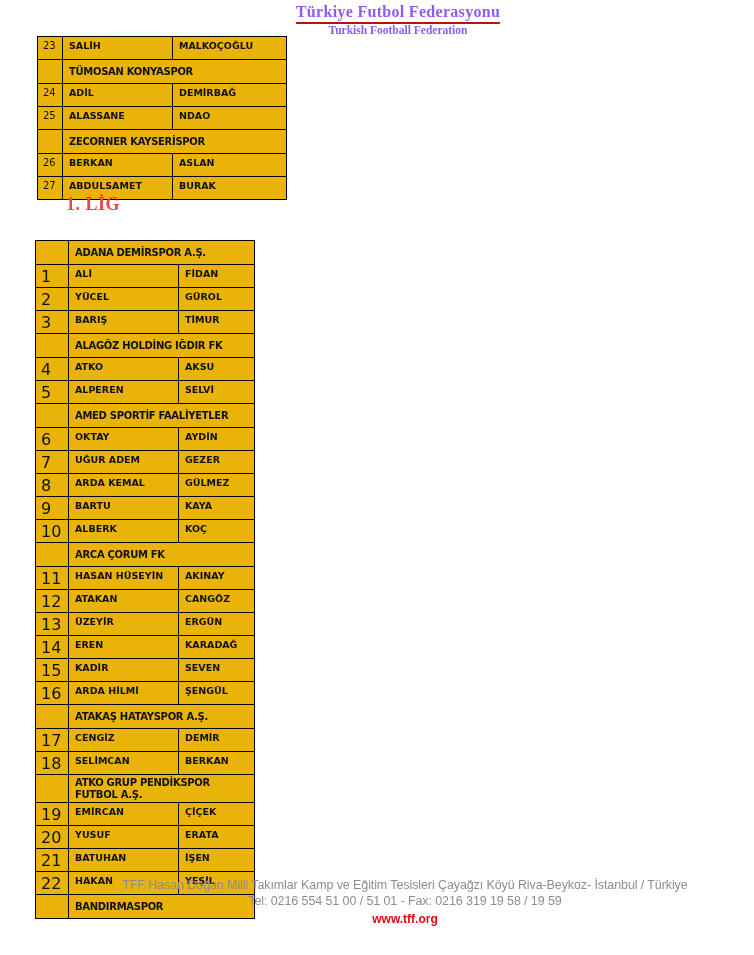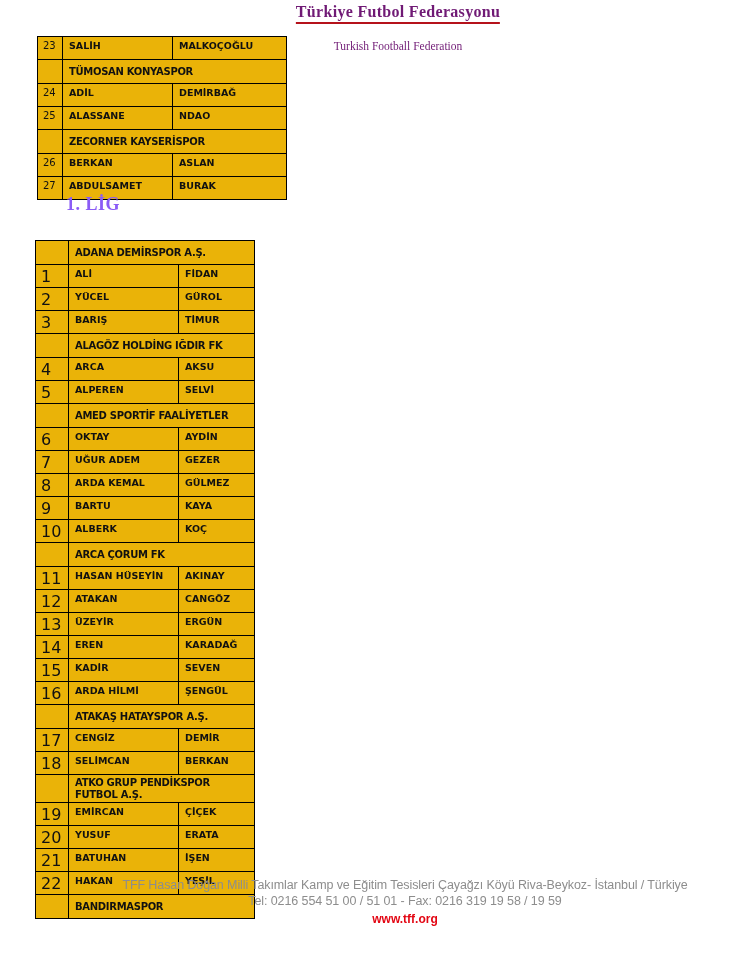--- a/index.html
+++ b/index.html
@@ -8,21 +8,21 @@
     overflow:hidden; font-family:"DejaVu Sans", sans-serif;
   }
 
   
   .logo {
     position:absolute; top:3px; left:398px; transform:translateX(-50%);
     text-align:center; font-family:"Liberation Serif", serif; color:#474041;
   }
   .logo-title { font-size:16px; font-weight:bold; letter-spacing:0.3px; white-space:nowrap; }
   .logo-rule  { height:2px; margin-top:1px; }
-  .logo-subtitle { font-size:11.5px; font-weight:normal; margin-top:16px; white-space:nowrap; }
+  .logo-subtitle { font-size:11.5px; font-weight:bold; margin-top:0; white-space:nowrap; }
 
   
   table { border-collapse:collapse; table-layout:fixed; position:absolute; background:#eab308; }
   td { border:1px solid #000; height:19px; overflow:hidden; white-space:nowrap; color:#111; }
 
   .top-table    { left:37px; top:36px;  width:249px; }
   .league-table { left:35px; top:240px; width:219px;padding-left:44px; }
 
   .num-cell  { vertical-align:top; padding:3px 0 0 5px; font-size:10px; }
   .league-table .num-cell { font-size:16px; vertical-align:middle; padding:0 0 0 5px; }
@@ -30,37 +30,37 @@
   .club-cell {
     font-weight:bold; font-size:10px; letter-spacing:-0.3px;
     vertical-align:middle; padding:2px 2px 2px 6px;
     line-height:11.5px; white-space:normal;margin-left:32px;
   }
 
   
   .section-heading {
     position:absolute; left:66px; top:194px;
     font-family:"Liberation Serif", serif; font-size:18px; font-weight:bold;
-    color:#8b5cf6; letter-spacing:0.5px;
+    color:#ef4444; letter-spacing:0.5px;
   }
 
   
   .footer {
     position:absolute; top:877px; left:405px; transform:translateX(-50%);
     text-align:center; width:754px; font-family:"Liberation Sans", sans-serif;
   }
   .footer-line { font-size:12.5px; color:#8d8d8d; line-height:16px; letter-spacing:-0.1px; white-space:nowrap; }
   .footer-site { font-size:12px; font-weight:bold; margin-top:3px; }
 </style>
 </head>
 <body>
 
 <div class="page">
 
-  <div class="logo" style="color: #701a75;">
+  <div class="logo" style="color: #8b5cf6;">
     <div class="logo-title">Türkiye Futbol Federasyonu</div>
     <div class="logo-rule" style="background: rgb(181, 18, 27);"></div>
     <div class="logo-subtitle">Turkish Football Federation</div>
   </div>
 
   <table class="top-table">
     <colgroup>
         <col style="width:25px">
         <col style="width:110px">
         <col style="width:114px">
@@ -129,21 +129,21 @@
           <td class="num-cell">3</td>
           <td class="name-cell">BARIŞ</td>
           <td class="name-cell">TİMUR</td>
         </tr>
         <tr>
           <td class="num-cell"></td>
           <td class="club-cell" colspan="2">ALAGÖZ HOLDİNG IĞDIR FK</td>
         </tr>
         <tr>
           <td class="num-cell">4</td>
-          <td class="name-cell">ARCA</td>
+          <td class="name-cell">ATKO</td>
           <td class="name-cell">AKSU</td>
         </tr>
         <tr>
           <td class="num-cell">5</td>
           <td class="name-cell">ALPEREN</td>
           <td class="name-cell">SELVİ</td>
         </tr>
         <tr>
           <td class="num-cell"></td>
           <td class="club-cell" colspan="2">AMED SPORTİF FAALİYETLER</td>

